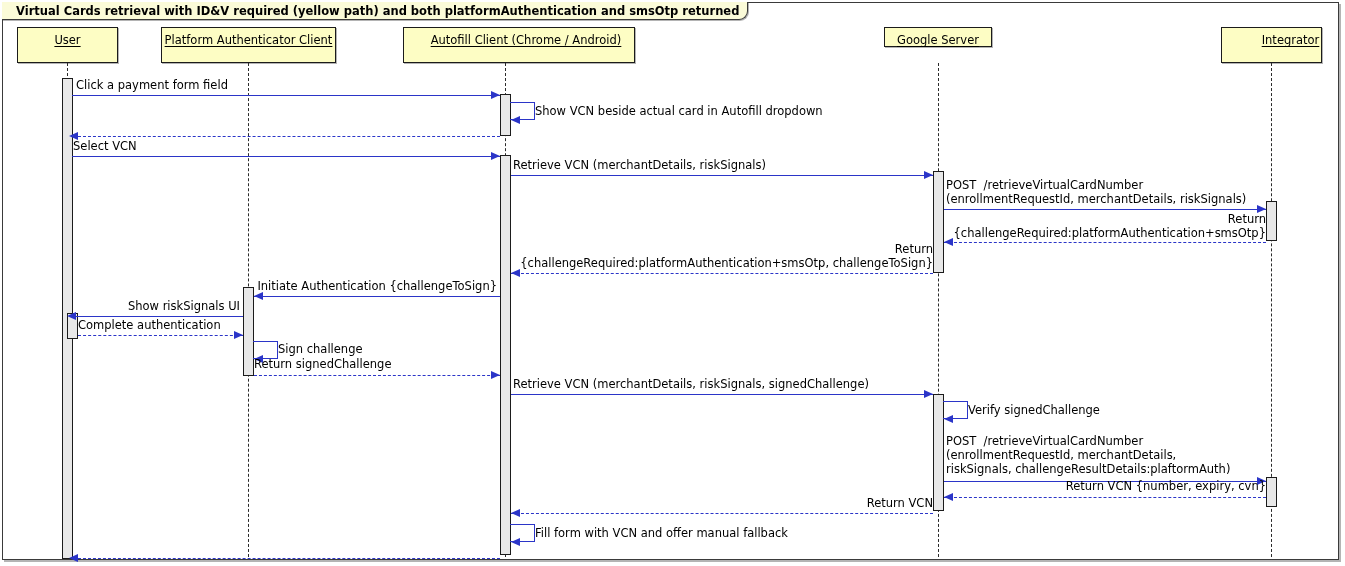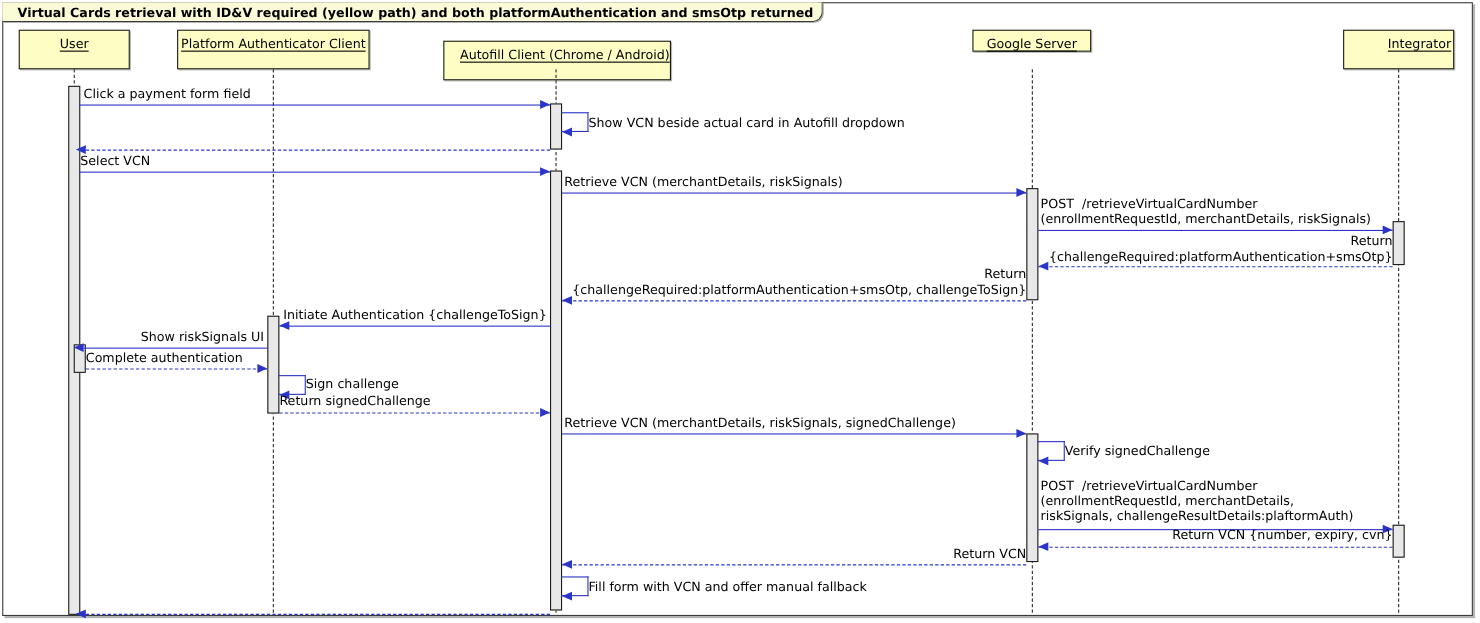--- a/index.html
+++ b/index.html
@@ -109,21 +109,21 @@
 
   <div class="frame-outer"></div>
   <div class="frame-title">Virtual Cards retrieval with ID&amp;V required (yellow path) and both platformAuthentication and smsOtp returned</div>
 
   <div class="participant" style="left:17px;top:27px;width:101px;height:36px;">
     <u>User</u>
   </div>
   <div class="participant" style="left:161px;top:27px;width:175px;height:36px;">
     <u>Platform Authenticator Client</u>
   </div>
-  <div class="participant" style="left:403px;top:37px;width:207px;height:36px;padding-left:14px;">
+  <div class="participant" style="left:403px;top:27px;width:232px;height:36px;padding-left:14px;">
     <u>Autofill Client (Chrome / Android)</u>
   </div>
   <div class="participant" style="left:884px;top:27px;width:108px;height:20px;">
     <u>Google Server</u>
   </div>
   <div class="participant" style="left:1221px;top:27px;width:101px;height:36px;padding-left:38px;">
     <u>Integrator</u>
   </div>
 
   <div class="lifeline" style="left:67px;top:63px;height:494px;"></div>

